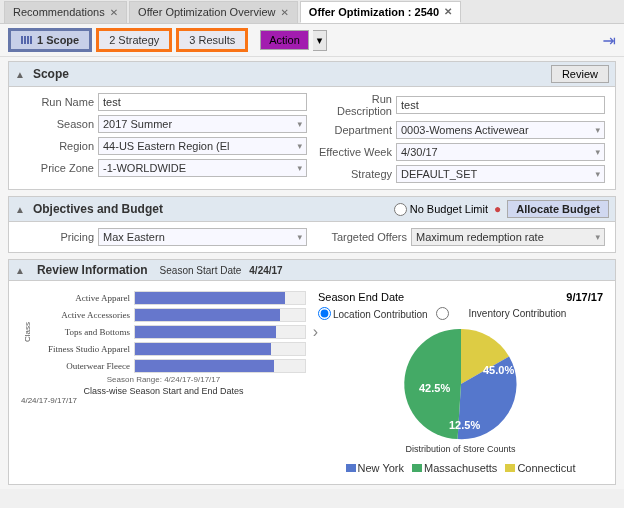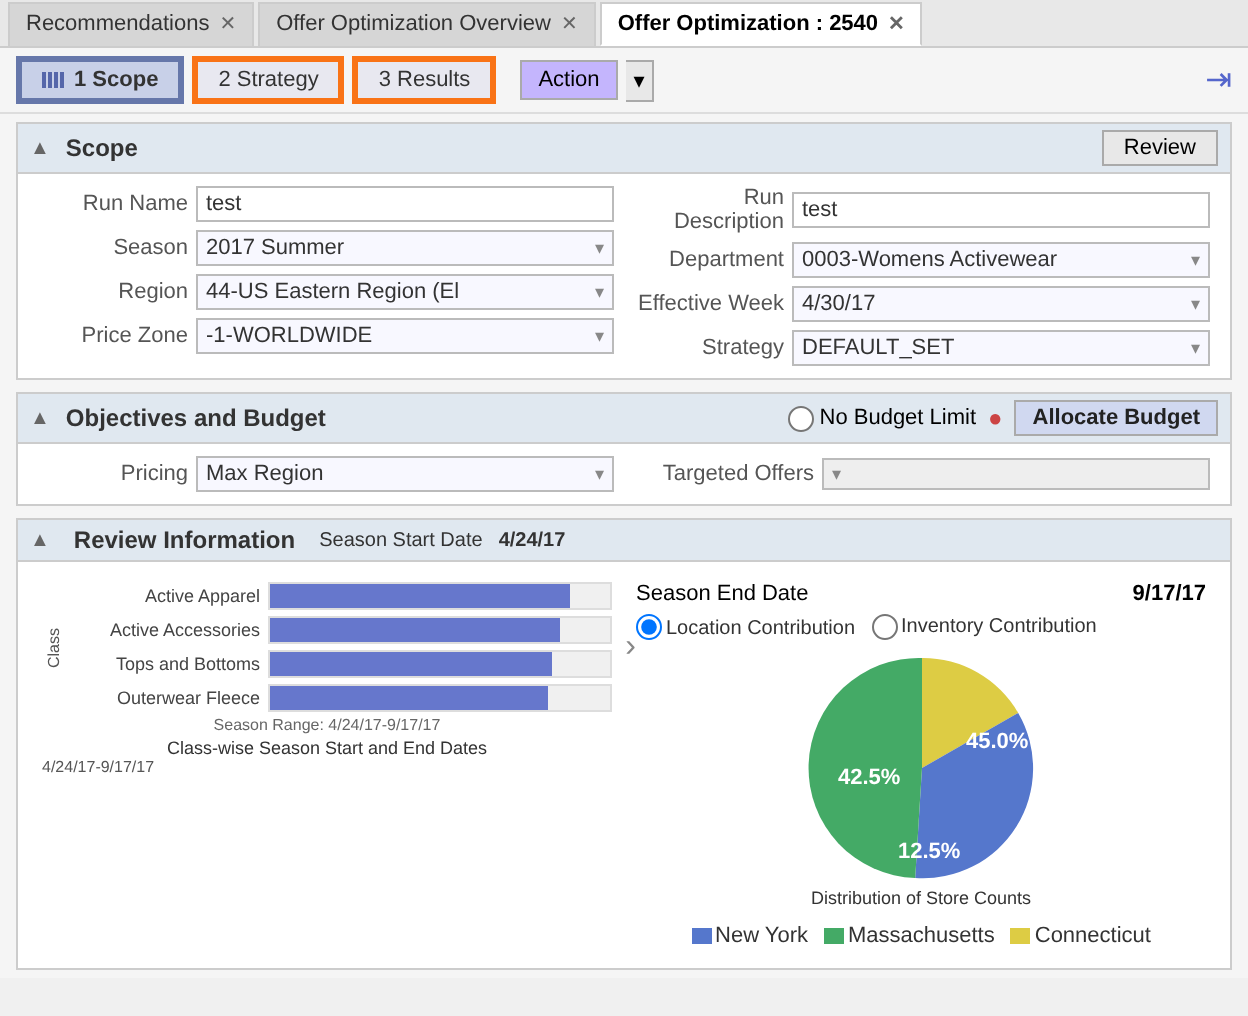--- a/index.html
+++ b/index.html
@@ -66,21 +66,21 @@
     .step-icon {
       display: inline-block;
       width: 12px; height: 8px;
       background: repeating-linear-gradient(90deg, #5566aa 0px, #5566aa 2px, transparent 2px, transparent 3px);
       margin-right: 4px;
     }
     .action-btn {
       display: flex; align-items: center;
       padding: 3px 8px;
       border: 1px solid #aaa;
-      background: #c4b5fd;
+      background: #a21caf;
       cursor: pointer;
       font-size: 11px;
       margin-left: 8px;
     }
     .action-dropdown {
       padding: 3px 4px;
       border: 1px solid #aaa;
       border-left: none;
       background: #e8e8e8;
       cursor: pointer;
@@ -216,21 +216,21 @@
 
     
     .bar-chart-container { position: relative; }
     .bar-chart {
       display: flex; flex-direction: column; gap: 3px;
     }
     .bar-row {
       display: flex; align-items: center; gap: 4px;
     }
     .bar-label {
-      width: 95px; text-align: right; font-size: 9px; color: #444; flex-shrink: 0;
+      width: 95px; text-align: right; font-size: 9px; color: #444; flex-shrink: 0; font-family: Liberation Serif, serif;
     }
     .bar-outer {
       flex: 1; height: 14px; background: #f0f0f0; border: 1px solid #ddd; position: relative;
     }
     .bar-inner {
       height: 100%; background: #6677cc;
     }
     .bar-nav {
       position: absolute; right: -12px; top: 50%; transform: translateY(-50%);
       font-size: 16px; color: #888; cursor: pointer;
@@ -383,27 +383,28 @@
           <span>No Budget Limit</span>
         </label>
         <span style="color:#cc4444;font-size:12px;">●</span>
         <button class="allocate-btn">Allocate Budget</button>
       </div>
     </div>
     <div class="obj-body">
       <div class="form-row">
         <span class="form-label">Pricing</span>
         <div class="form-input" style="width:130px;">
-          <span class="form-input-text">Max Region</span>
+          <span class="form-input-text">Max Eastern</span>
           <span class="form-input-arrow">▾</span>
         </div>
       </div>
       <div class="form-row">
         <span class="form-label" style="width:90px;">Targeted Offers</span>
         <div class="form-input" style="width:130px;background:#eee;">
+          <span class="form-input-text">Maximum redemption rate</span>
           <span class="form-input-arrow">▾</span>
         </div>
       </div>
     </div>
   </div>
 
   <div class="review-section">
     <div class="review-header">
       <span class="section-toggle">▲</span>
       <span class="section-title">Review Information</span>
@@ -429,20 +430,26 @@
                     <div class="bar-inner" style="width: 85%;"></div>
                   </div>
                 </div>
                 <div class="bar-row">
                   <span class="bar-label">Tops and Bottoms</span>
                   <div class="bar-outer">
                     <div class="bar-inner" style="width: 83%;"></div>
                   </div>
                 </div>
                 <div class="bar-row">
+                  <span class="bar-label">Fitness Studio Apparel</span>
+                  <div class="bar-outer">
+                    <div class="bar-inner" style="width: 80%;"></div>
+                  </div>
+                </div>
+                <div class="bar-row">
                   <span class="bar-label">Outerwear Fleece</span>
                   <div class="bar-outer">
                     <div class="bar-inner" style="width: 82%;"></div>
                   </div>
                 </div>
               </div>
             <div class="bar-nav">›</div>
           </div>
         </div>
         <div class="axis-label">Season Range: 4/24/17-9/17/17</div>
@@ -453,21 +460,21 @@
       <div class="chart-right">
         <div style="display:flex;justify-content:space-between;align-items:center;gap:4px;margin-bottom:4px;font-size:10px;">
           <span>Season End Date</span>
           <strong>9/17/17</strong>
         </div>
         <div class="radio-contrib">
           <label style="display:flex;align-items:flex-end;gap:2px;">
             <input type="radio" name="contrib" checked="" style="">
             <span class="contrib-label">Location Contribution</span>
           </label>
-          <label style="display:flex;align-items:center;gap:2px;">
+          <label style="display:flex;align-items:center;gap:20px;">
             <input type="radio" name="contrib" style="">
             <span class="contrib-label">Inventory Contribution</span>
           </label>
         </div>
         <div class="pie-container">
           <svg width="140" height="120" viewBox="0 0 140 120">
 
             <g transform="translate(70,60)">
 
               <path d="M0,0 L0,-55 A55,55 0 0,1 48.1,-27.5 Z" fill="#ddcc44"></path>

